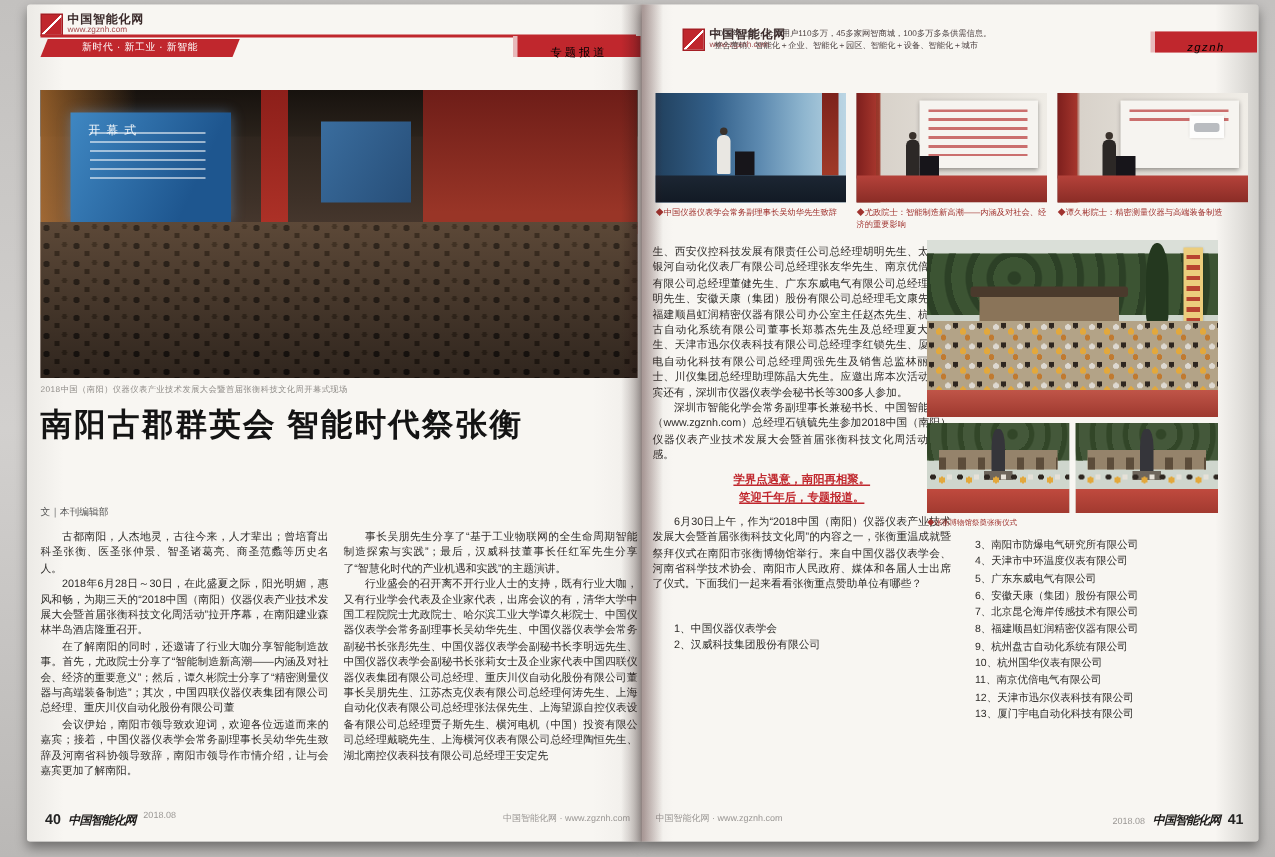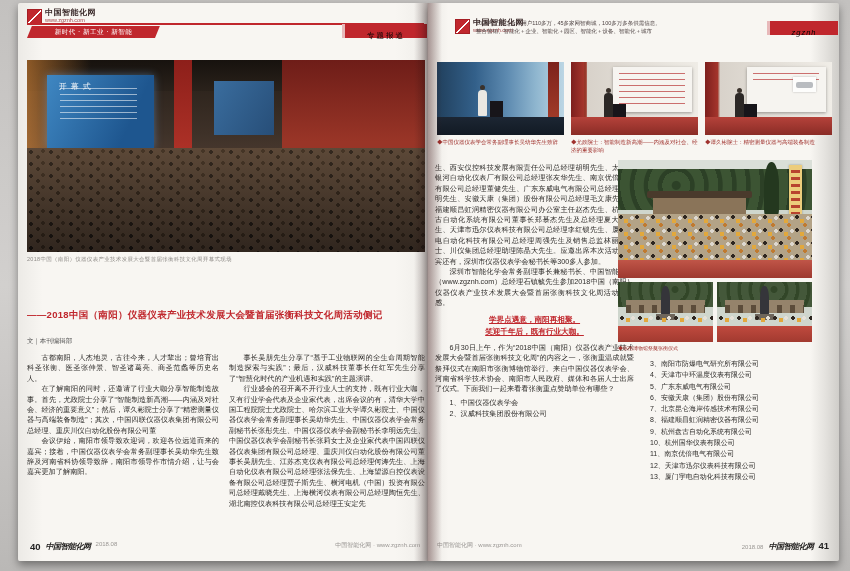--- a/index.html
+++ b/index.html
@@ -79,21 +79,21 @@
   .cap3{position:absolute;top:135px;width:127px;font-size:5.5px;line-height:8px;color:#a0322e;}
   .c3a{left:9px;} .c3b{left:143px;} .c3c{left:277px;}
   .sp2{left:143px;background:linear-gradient(90deg,#6e1d1a 0%,#9c3a2c 12%,#d8d2ca 13%,#efece6 100%);}
   .sp3{left:277px;background:linear-gradient(90deg,#6e1d1a 0%,#9c3a2c 10%,#d8d2ca 12%,#f0ede7 100%);}
 
   .rcol{position:absolute;left:7px;top:160px;width:199px;height:360px;overflow:hidden;
     font-size:7.2px;line-height:10.4px;color:#2e2c2a;text-align:justify;}
   .rcol p{margin:0;text-indent:2em;}
   .rcol p.noindent{text-indent:0;}
   .poem{margin:5px 0;text-align:center;color:#c0272d;font-weight:bold;font-size:7.6px;line-height:12px;text-decoration:underline;}
-  .list-a{margin-top:2px;}
+  .list-a{margin-top:18px;}
   .list-a div{text-indent:2em;line-height:11px;}
 
   .gp{left:190px;top:157px;width:194px;height:118px;background:#cfd6cd;}
   .gp-sky{position:absolute;left:0;right:0;top:0;height:14%;background:#dadfd8;}
   .gp-trees{position:absolute;left:0;right:0;top:8%;height:34%;background:#3c5433;
     background-image:repeating-radial-gradient(circle at 30% 40%,#2c4026 0 4px,rgba(0,0,0,0) 5px 14px);}
   .gp-tree-tall{position:absolute;right:17%;top:2%;width:8%;height:46%;background:#24381f;border-radius:45% 45% 15% 15%;}
   .gp-bldg{position:absolute;left:18%;top:30%;width:48%;height:18%;background:#8a7459;}
   .gp-bldg::before{content:"";position:absolute;left:-6%;top:-22%;width:112%;height:34%;background:#4a3a2c;border-radius:2px;}
   .gp-banner{position:absolute;right:5%;top:4%;width:7%;height:58%;background:#eccd7c;
@@ -167,25 +167,26 @@
       </div>
       <div class="hall-overlay-txt">开幕式</div>
       <div class="hall-screen2"></div>
       <div class="hall-banner"></div>
       <div class="hall-redwall"></div>
       <div class="hall-crowd"></div>
       <div class="hall-crowd-shade"></div>
     </div>
     <div class="photo-cap cap-main">2018中国（南阳）仪器仪表产业技术发展大会暨首届张衡科技文化周开幕式现场</div>
 
-    <div class="art-sub">——2018中国（南阳）仪器仪表产业技术发展大会暨首届张衡科技文化周活动侧记</div>
+    <h1 class="art-title" style="margin:0;">南阳古郡群英会 智能时代祭张衡</h1>
     <div class="byline">文｜本刊编辑部</div>
 
     <div class="col colL">
       <p>古都南阳，人杰地灵，古往今来，人才辈出；曾培育出科圣张衡、医圣张仲景、智圣诸葛亮、商圣范蠡等历史名人。</p>
+      <p>2018年6月28日～30日，在此盛夏之际，阳光明媚，惠风和畅，为期三天的“2018中国（南阳）仪器仪表产业技术发展大会暨首届张衡科技文化周活动”拉开序幕，在南阳建业森林半岛酒店隆重召开。</p>
       <p>在了解南阳的同时，还邀请了行业大咖分享智能制造故事。首先，尤政院士分享了“智能制造新高潮——内涵及对社会、经济的重要意义”；然后，谭久彬院士分享了“精密测量仪器与高端装备制造”；其次，中国四联仪器仪表集团有限公司总经理、重庆川仪自动化股份有限公司董</p>
       <p>会议伊始，南阳市领导致欢迎词，欢迎各位远道而来的嘉宾；接着，中国仪器仪表学会常务副理事长吴幼华先生致辞及河南省科协领导致辞，南阳市领导作市情介绍，让与会嘉宾更加了解南阳。</p>
     </div>
     <div class="col colR">
       <p>事长吴朋先生分享了“基于工业物联网的全生命周期智能制造探索与实践”；最后，汉威科技董事长任红军先生分享了“智慧化时代的产业机遇和实践”的主题演讲。</p>
       <p>行业盛会的召开离不开行业人士的支持，既有行业大咖，又有行业学会代表及企业家代表，出席会议的有，清华大学中国工程院院士尤政院士、哈尔滨工业大学谭久彬院士、中国仪器仪表学会常务副理事长吴幼华先生、中国仪器仪表学会常务副秘书长张彤先生、中国仪器仪表学会副秘书长李明远先生、中国仪器仪表学会副秘书长张莉女士及企业家代表中国四联仪器仪表集团有限公司总经理、重庆川仪自动化股份有限公司董事长吴朋先生、江苏杰克仪表有限公司总经理何涛先生、上海自动化仪表有限公司总经理张法保先生、上海望源自控仪表设备有限公司总经理贾子斯先生、横河电机（中国）投资有限公司总经理戴晓先生、上海横河仪表有限公司总经理陶恒先生、湖北南控仪表科技有限公司总经理王安定先</p>
     </div>
 
     <div class="footer">
       <div class="fl">
@@ -244,21 +245,21 @@
 
     <div class="cap3 c3a">◆中国仪器仪表学会常务副理事长吴幼华先生致辞</div>
     <div class="cap3 c3b">◆尤政院士：智能制造新高潮——内涵及对社会、经济的重要影响</div>
     <div class="cap3 c3c">◆谭久彬院士：精密测量仪器与高端装备制造</div>
 
     <div class="rcol">
       <p class="noindent">生、西安仪控科技发展有限责任公司总经理胡明先生、太仓市银河自动化仪表厂有限公司总经理张友华先生、南京优倍电气有限公司总经理董健先生、广东东威电气有限公司总经理周松明先生、安徽天康（集团）股份有限公司总经理毛文康先生、福建顺昌虹润精密仪器有限公司办公室主任赵杰先生、杭州盘古自动化系统有限公司董事长郑慕杰先生及总经理夏大德先生、天津市迅尔仪表科技有限公司总经理李红锁先生、厦门宇电自动化科技有限公司总经理周强先生及销售总监林丽娜女士、川仪集团总经理助理陈晶大先生。应邀出席本次活动的嘉宾还有，深圳市仪器仪表学会秘书长等300多人参加。</p>
       <p>深圳市智能化学会常务副理事长兼秘书长、中国智能化网（www.zgznh.com）总经理石镇毓先生参加2018中国（南阳）仪器仪表产业技术发展大会暨首届张衡科技文化周活动，有感。</p>
       <div class="poem">
         <div>学界点遇意，南阳再相聚。</div>
-        <div>笑迎千年后，既有行业大咖。</div>
+        <div>笑迎千年后，专题报道。</div>
       </div>
       <p>6月30日上午，作为“2018中国（南阳）仪器仪表产业技术发展大会暨首届张衡科技文化周”的内容之一，张衡重温成就暨祭拜仪式在南阳市张衡博物馆举行。来自中国仪器仪表学会、河南省科学技术协会、南阳市人民政府、媒体和各届人士出席了仪式。下面我们一起来看看张衡重点赞助单位有哪些？</p>
       <div class="list-a">
         <div>1、中国仪器仪表学会</div>
         <div>2、汉威科技集团股份有限公司</div>
       </div>
     </div>
 
     <div class="photo gp">
       <div class="gp-sky"></div>

